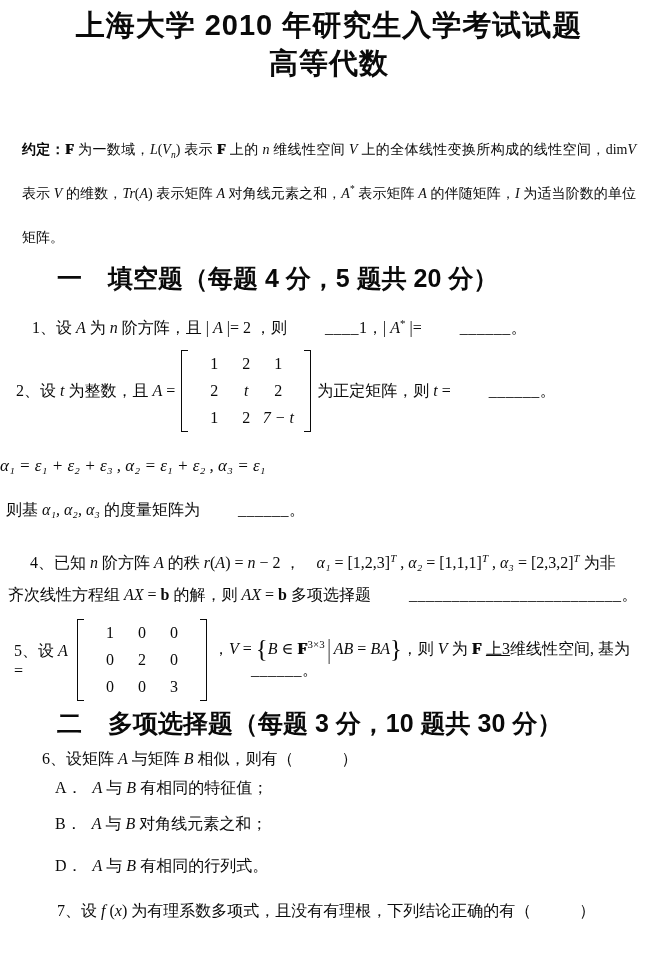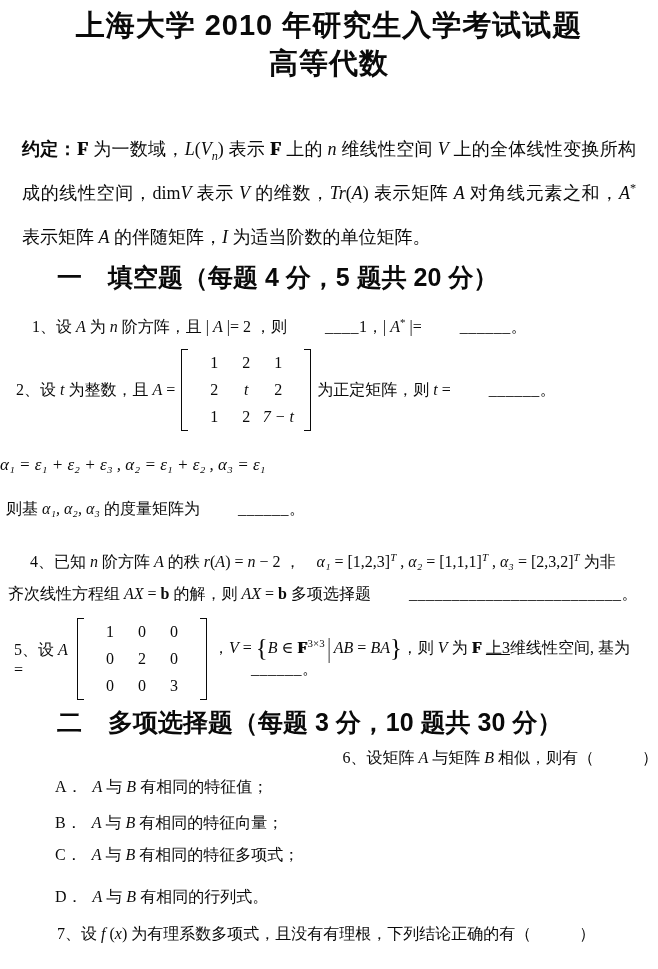--- a/index.html
+++ b/index.html
@@ -12,21 +12,21 @@
 
   
   .title-block{padding-top:6px;text-align:center;}
   .title-line{
     font-family:"Liberation Sans","DejaVu Sans",sans-serif;
     font-weight:bold;font-size:29px;line-height:38px;letter-spacing:1px;
   }
 
   
   .preamble{
-    margin:45px 22px 0 22px;line-height:44px;font-size:18px;
+    margin:45px 22px 0 22px;line-height:44px;font-size:14px;
     text-align:justify;
   }
   .lbl{font-family:"Liberation Sans","DejaVu Sans",sans-serif;font-weight:bold;}
 
   
   .sg{white-space:pre-wrap;}
   .v{font-style:italic;}
   .bv{font-weight:bold;}
   .bb{font-weight:bold;text-shadow:0.9px 0 0 currentColor;letter-spacing:0.5px;}
   .sup{vertical-align:super;font-size:0.68em;line-height:0;}
@@ -48,28 +48,28 @@
   .q1{margin:24px 0 0 32px;}
   .q2{margin:10px 0 0 16px;display:flex;align-items:center;}
   .q3l1{margin:14px 0 0 28px;}
   .q3f{margin:22px 0 0 0;text-align:left;font-size:17px;}
   .q3l2{margin:20px 0 0 6px;}
   .q4l1{margin:29px 0 0 30px;}
   .q4l2{margin:8px 0 0 8px;}
   .q5{margin:12px 0 0 14px;display:flex;align-items:center;}
   .sec1{margin-top:4px;}
   .sec2{margin-top:8px;}
-  .q6{margin:10px 0 0 42px;text-align:right;}
+  .q6{margin:10px 0 0 42px;}
   .opt{margin-left:55px;line-height:22px;}
   .opt-label{margin-right:10px;}
   .optA{margin-top:6px;}
   .optB{margin-top:14px;}
   .optC{margin-top:10px;}
   .optD{margin-top:20px;}
-  .q7{margin:14px 0 0 57px;}
+  .q7{margin:22px 0 0 57px;}
 
   
   .matrix{display:inline-flex;align-items:stretch;margin:0 6px;}
   .mbl,.mbr{width:6px;}
   .mbl{border-top:1.6px solid #0a0a0a;border-bottom:1.6px solid #0a0a0a;border-left:1.6px solid #0a0a0a;}
   .mbr{border-top:1.6px solid #0a0a0a;border-bottom:1.6px solid #0a0a0a;border-right:1.6px solid #0a0a0a;}
   .mbody{display:flex;flex-direction:column;justify-content:space-between;padding:5px 10px;gap:9px;}
   .mrow{display:flex;}
   .mcell{width:32px;text-align:center;line-height:18px;white-space:nowrap;}
 </style>
@@ -152,24 +152,21 @@
   <div class="sec-heading sec2">
     <span class="sec-num">二</span><span>多项选择题（每题 3 分，10 题共 30 分）</span>
   </div>
 
   <div class="q-line q6"><span class="sg">6、设矩阵 </span><span class="sg v">A</span><span class="sg"> 与矩阵 </span><span class="sg v">B</span><span class="sg"> 相似，则有（　　　）</span></div>
 
   <div class="opt optA">
     <span class="opt-label">A．</span><span><span class="sg v">A</span><span class="sg"> 与 </span><span class="sg v">B</span><span class="sg"> 有相同的特征值；</span></span>
   </div>
   <div class="opt optB">
-    <span class="opt-label">B．</span><span><span class="sg v">A</span><span class="sg"> 与 </span><span class="sg v">B</span><span class="sg"> 有相同的特征向量；</span></span>
-  </div>
-  <div class="opt optC">
-    <span class="opt-label">C．</span><span><span class="sg v">A</span><span class="sg"> 与 </span><span class="sg v">B</span><span class="sg"> 有相同的特征多项式；</span></span>
+    <span class="opt-label">B．</span><span><span class="sg v">A</span><span class="sg"> 与 </span><span class="sg v">B</span><span class="sg"> 对角线元素之和；</span></span>
   </div>
   <div class="opt optD">
     <span class="opt-label">D．</span><span><span class="sg v">A</span><span class="sg"> 与 </span><span class="sg v">B</span><span class="sg"> 有相同的行列式。</span></span>
   </div>
 
   <div class="q-line q7"><span class="sg">7、设 </span><span class="sg v">f</span><span class="sg"> (</span><span class="sg v">x</span><span class="sg">) 为有理系数多项式，且没有有理根，下列结论正确的有（　　　）</span></div>
 
 </div>
 
 </body></html>

